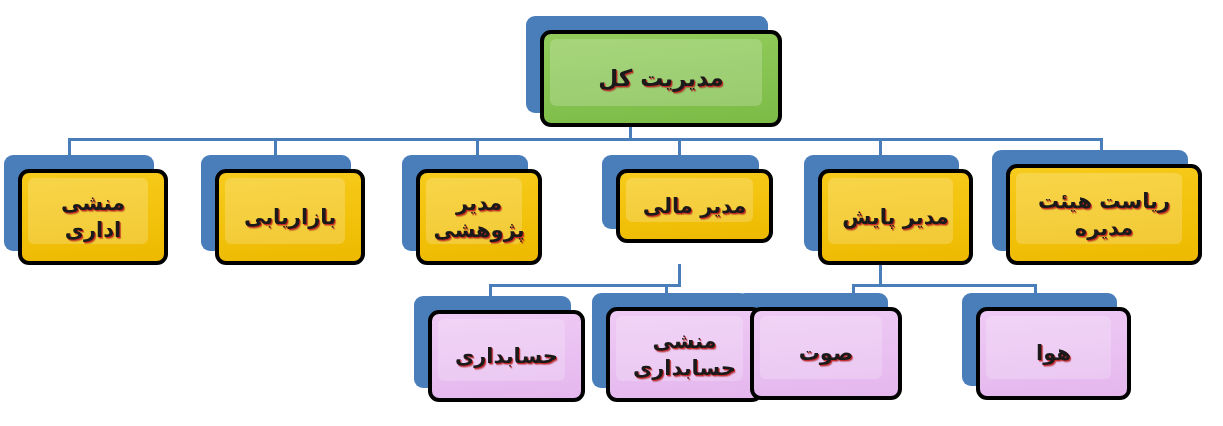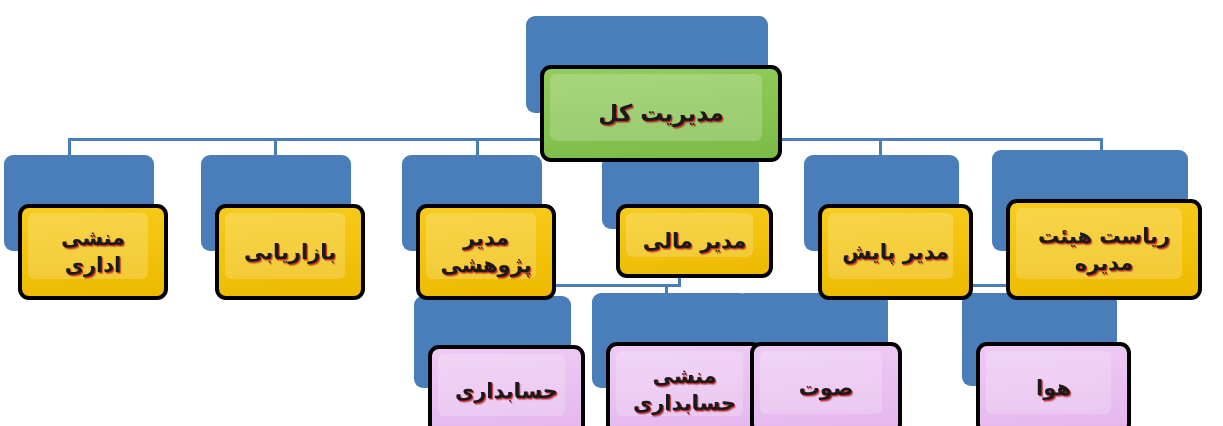--- a/index.html
+++ b/index.html
@@ -52,21 +52,20 @@
     box-sizing: border-box;
     border: 4px solid #000000;
     border-radius: 11px;
     z-index: 2;
     display: flex;
     align-items: center;
     justify-content: center;
     text-align: center;
     padding: 2px 6px;
     overflow: hidden;
-    margin-top: 35px;
   }
   
   .node .card::after {
     content: "";
     position: absolute;
     left: 6px;
     top: 5px;
     right: 16px;
     bottom: 17px;
     border-radius: 6px;
@@ -143,21 +142,21 @@
     </div>
   </div>
 
   <div class="node lvl2 yellow" style="left:215px; top:169px; width:150px; height:96px;">
     <div class="shadow"></div>
     <div class="card">
       <span class="label">بازاریابی</span>
     </div>
   </div>
 
-  <div class="node lvl2 yellow" style="left:416px; top:169px; width:140px; height:96px;">
+  <div class="node lvl2 yellow" style="left:416px; top:169px; width:126px; height:96px;">
     <div class="shadow"></div>
     <div class="card">
       <span class="label">مدیر
 پژوهشی</span>
     </div>
   </div>
 
   <div class="node lvl2 yellow" style="left:616px; top:169px; width:157px; height:74px;">
     <div class="shadow"></div>
     <div class="card">

